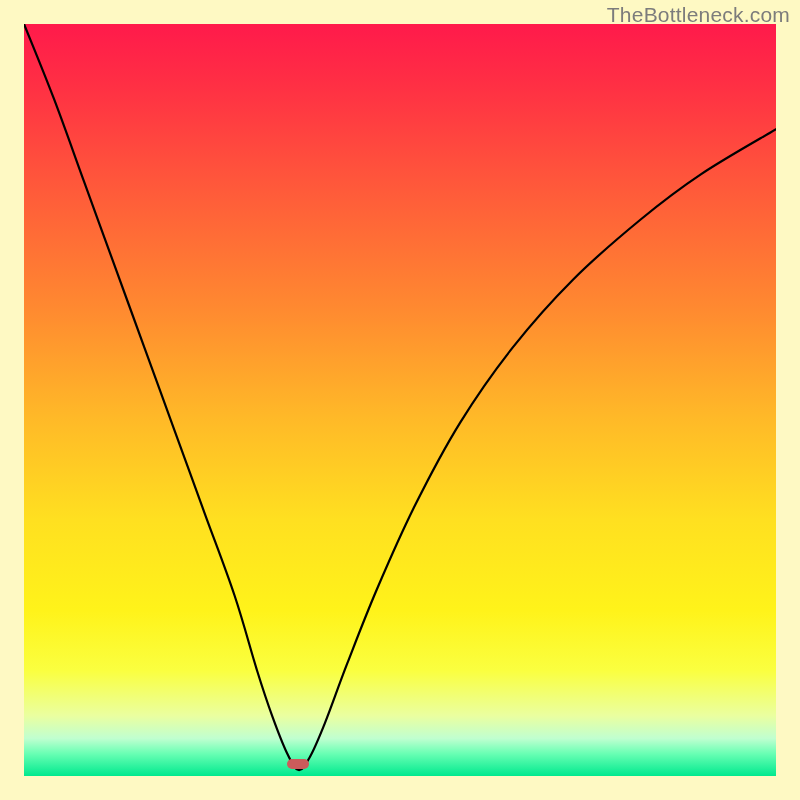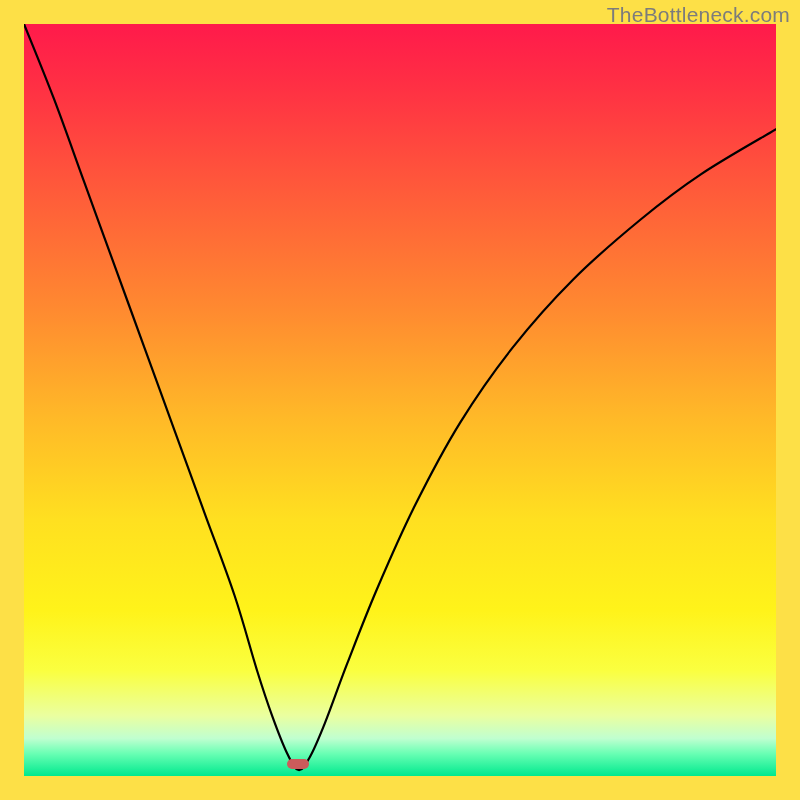--- a/index.html
+++ b/index.html
@@ -1,21 +1,21 @@
 <!DOCTYPE html>
 <html><head>
 <meta charset="utf-8">
 <style>
   * { margin: 0; padding: 0; box-sizing: border-box; }
   html, body { width: 800px; height: 800px; overflow: hidden; background: #000; font-family: Arial, Helvetica, sans-serif; }
   .frame {
     position: relative;
     width: 800px;
     height: 800px;
-    background: #fde047;
+    background: #fef9c3;
   }
   .plot {
     position: absolute;
     left: 24px;
     top: 24px;
     width: 752px;
     height: 752px;
     background: linear-gradient(to bottom,
       #ff1a4b 0%,
       #ff2f44 8%,

